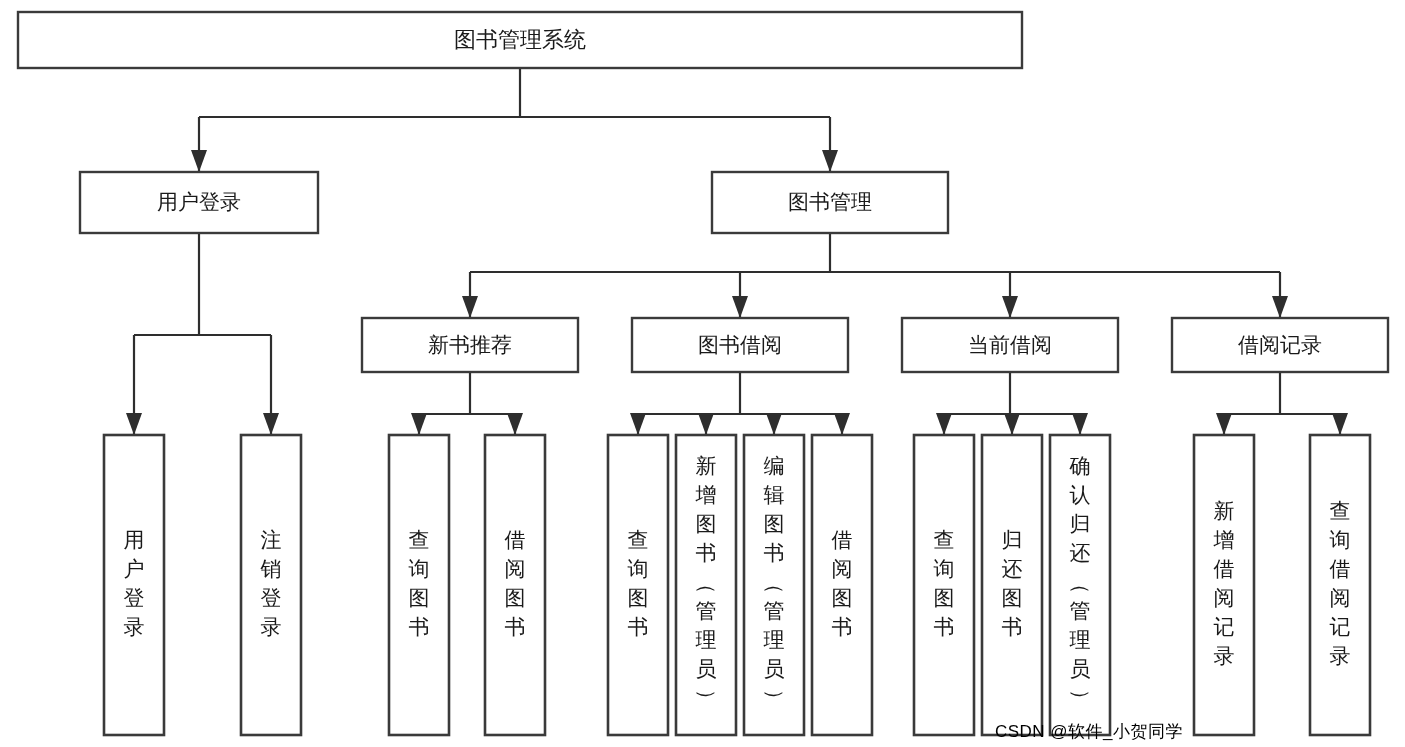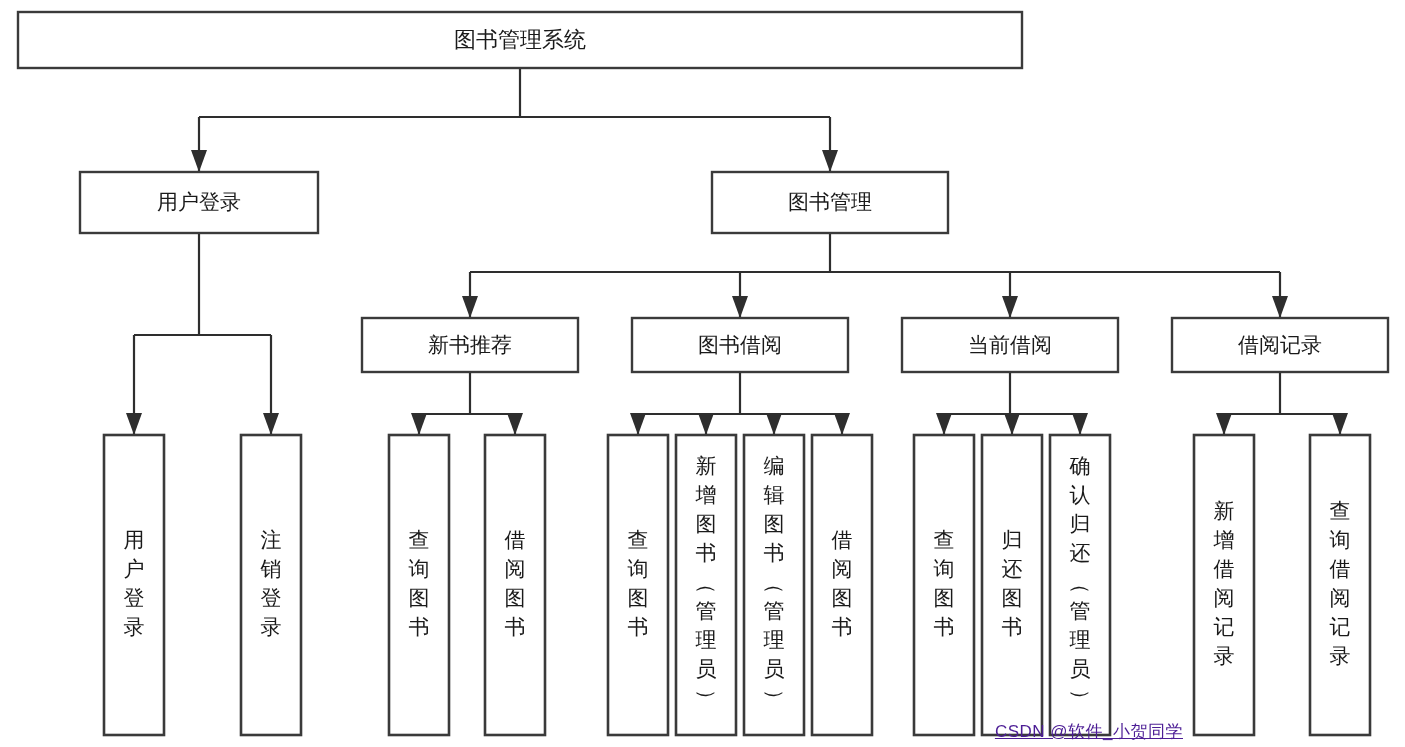--- a/index.html
+++ b/index.html
@@ -62,25 +62,24 @@
     fill: #1a1a1a;
     text-anchor: middle;
     dominant-baseline: middle;
   }
   .watermark {
     position: absolute;
     right: 8px;
     bottom: 4px;
     font-family: "Liberation Sans", "DejaVu Sans", sans-serif;
     font-size: 17px;
-    color: #4c1d95;
+    color: #000000;
     letter-spacing: 0.5px;
     user-select: none;
     white-space: nowrap;
-    text-decoration: underline;
   }
 </style>
 </head>
 <body>
 
 <div id="diagram-root">
   <svg id="tree-svg" viewBox="0 0 1405 747">
     <g id="connectors-layer">
         <path d="M 520 68 L 520 117" class="connector"></path>
         <path d="M 199 117 L 830 117" class="connector"></path>

